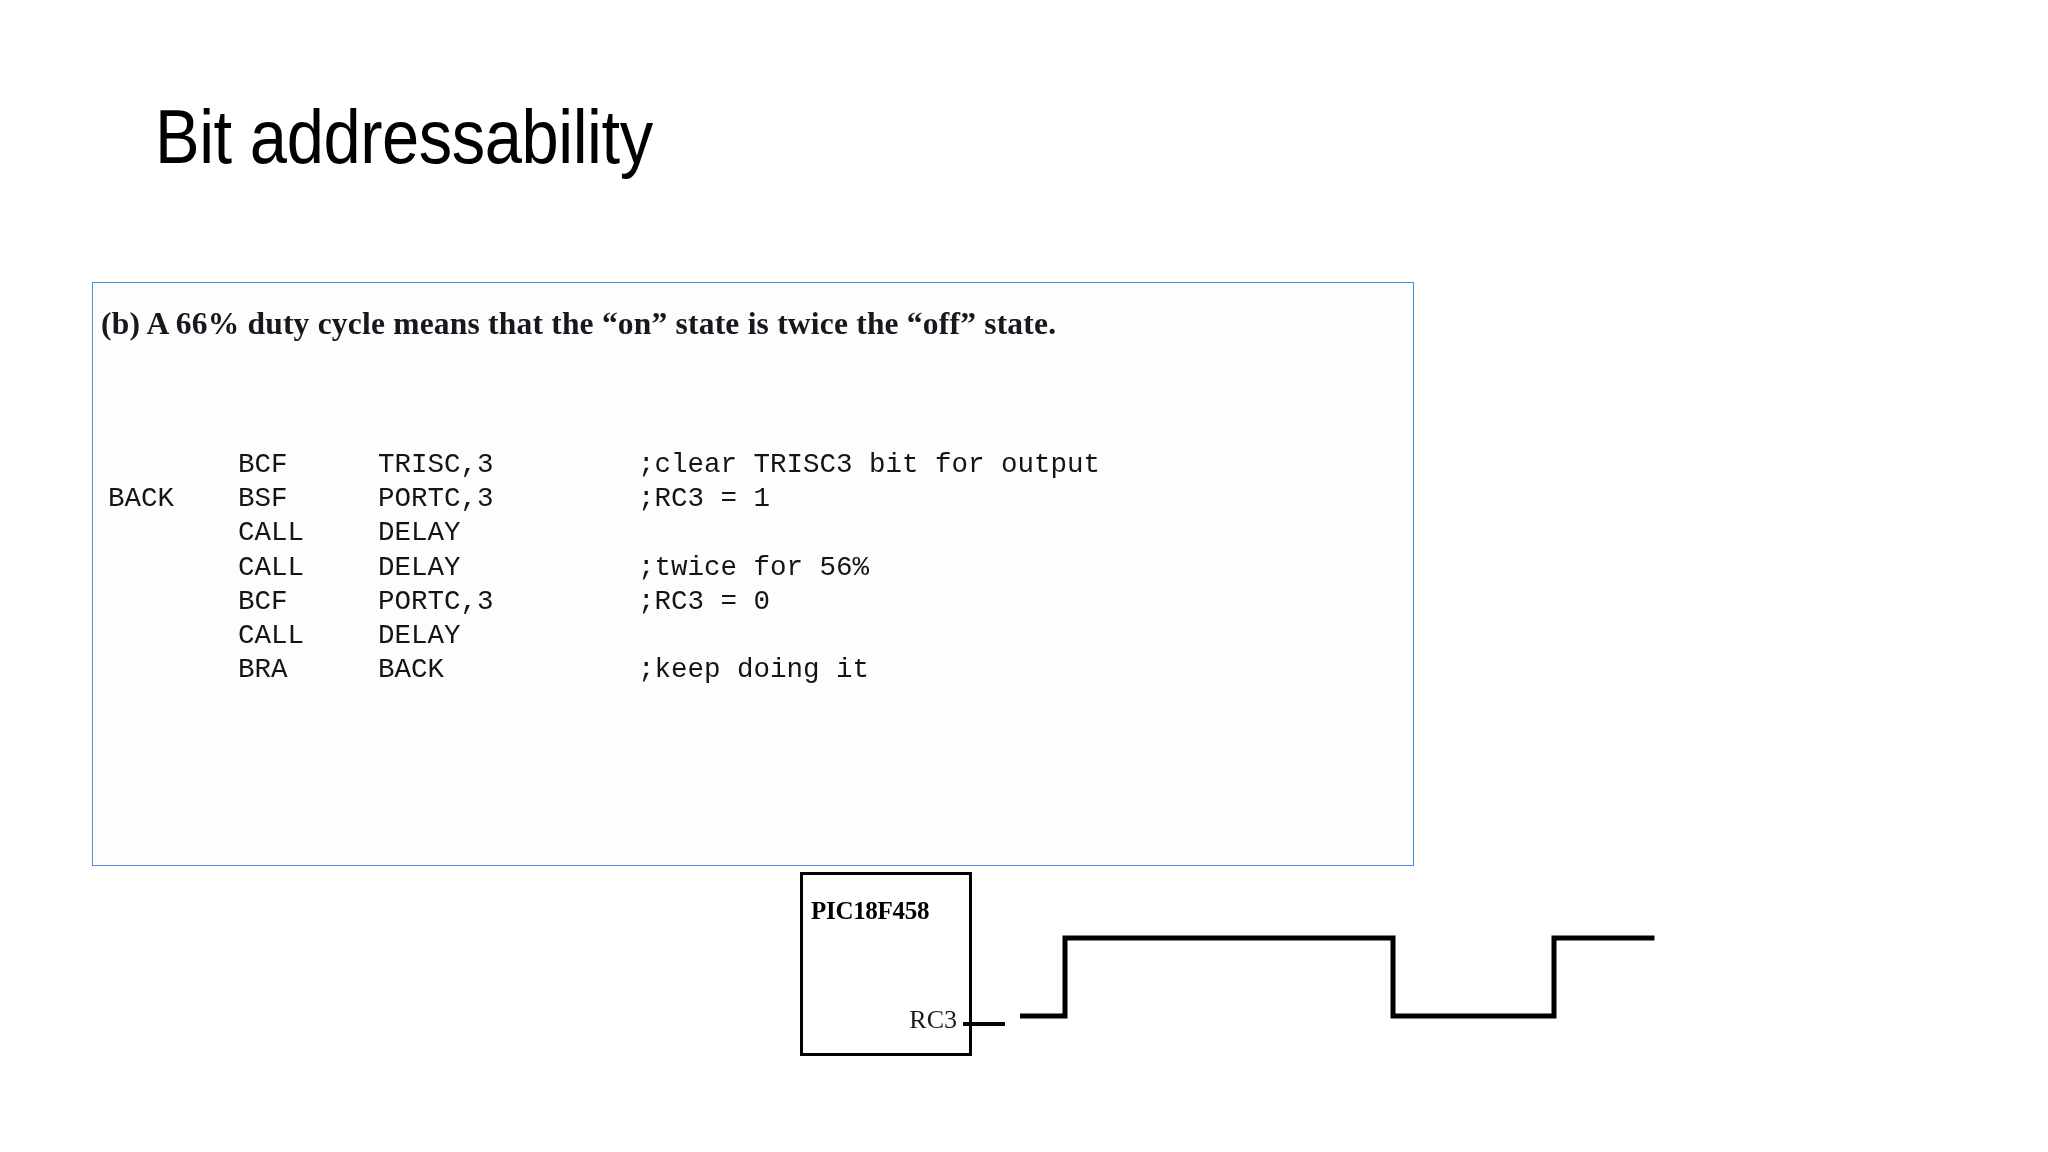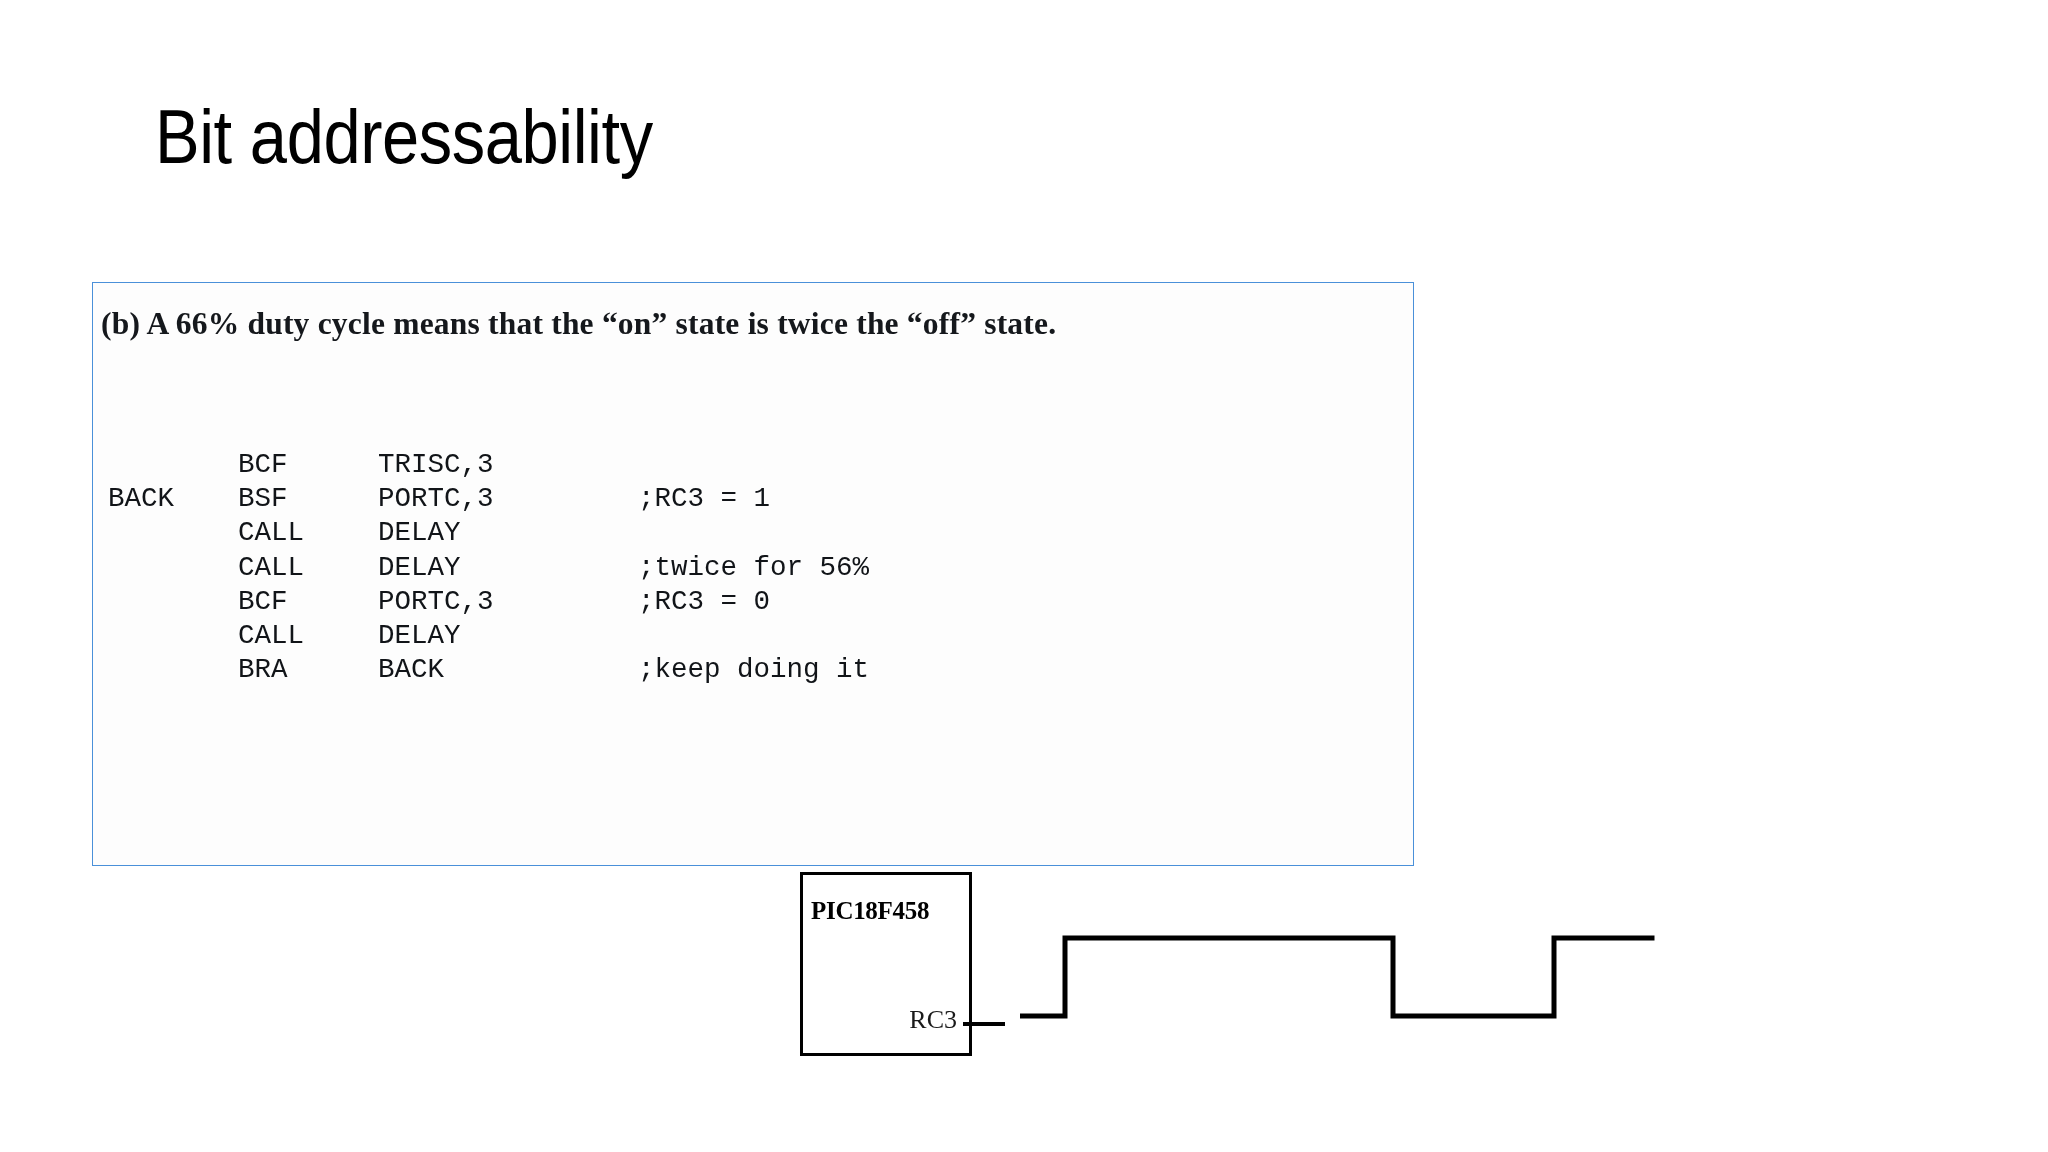--- a/index.html
+++ b/index.html
@@ -141,20 +141,21 @@
 <div class="code-figure">
 
   <div class="code-caption">(b) A 66% duty cycle means that the “on” state is twice the “off” state.</div>
 
   <div class="code-listing">
 
     <div class="code-row">
       <span class="col-label"></span>
       <span class="col-mnem">BCF</span>
       <span class="col-oper">TRISC,3</span>
+      <span class="col-comment">;clear TRISC3 bit for output</span>
     </div>
 
     <div class="code-row">
       <span class="col-label">BACK</span>
       <span class="col-mnem">BSF</span>
       <span class="col-oper">PORTC,3</span>
       <span class="col-comment">;RC3 = 1</span>
     </div>
 
     <div class="code-row">

